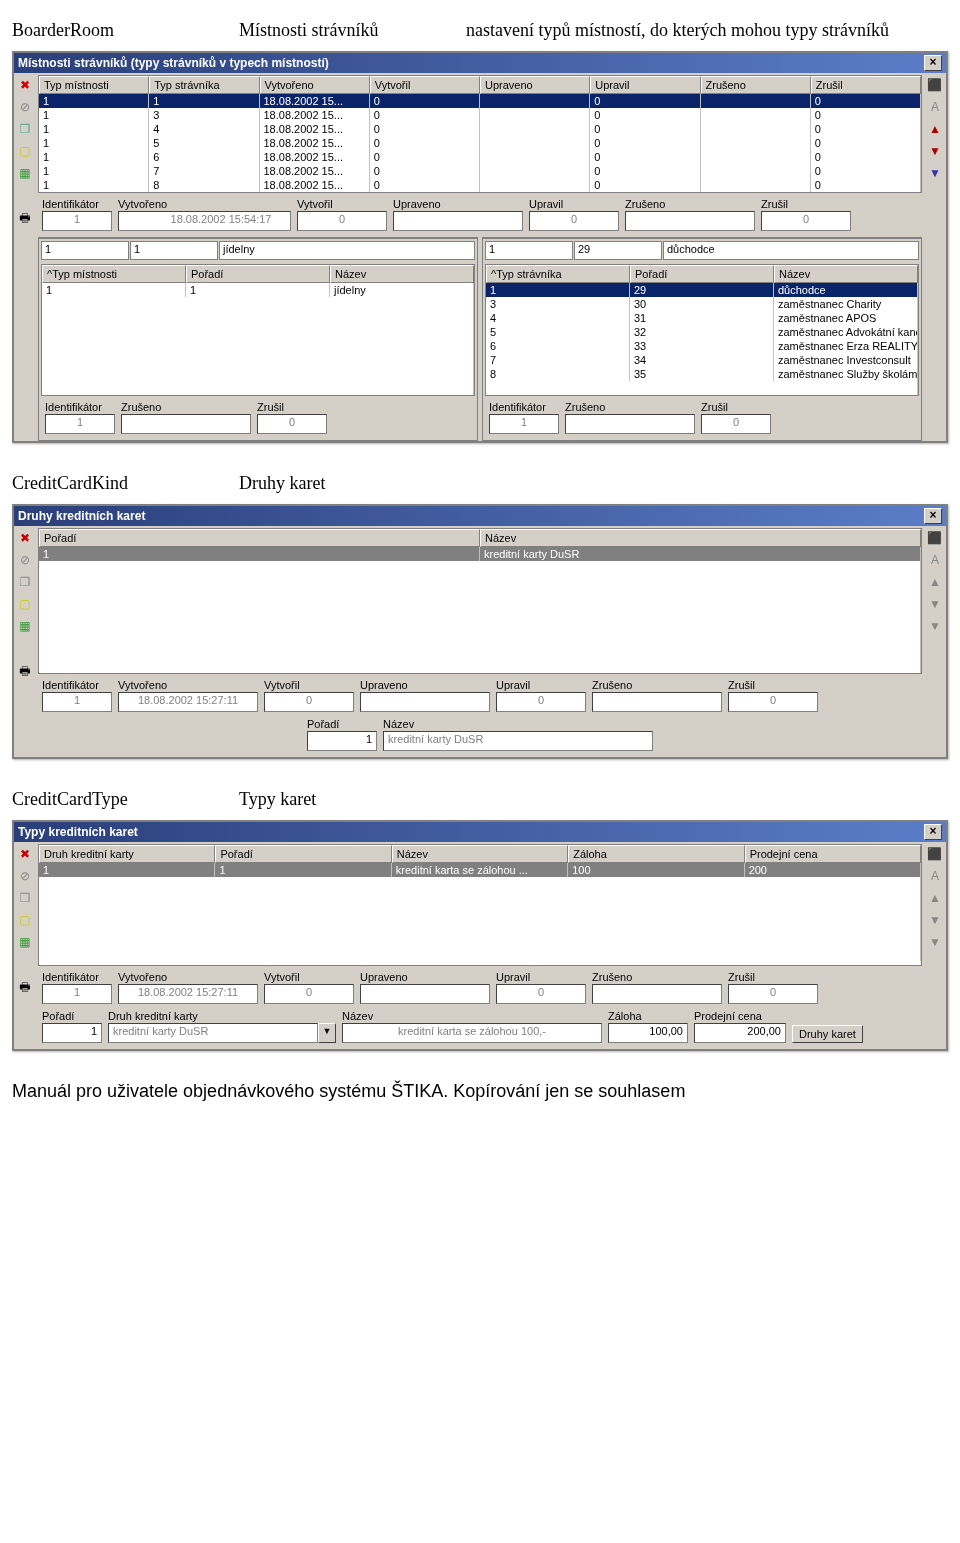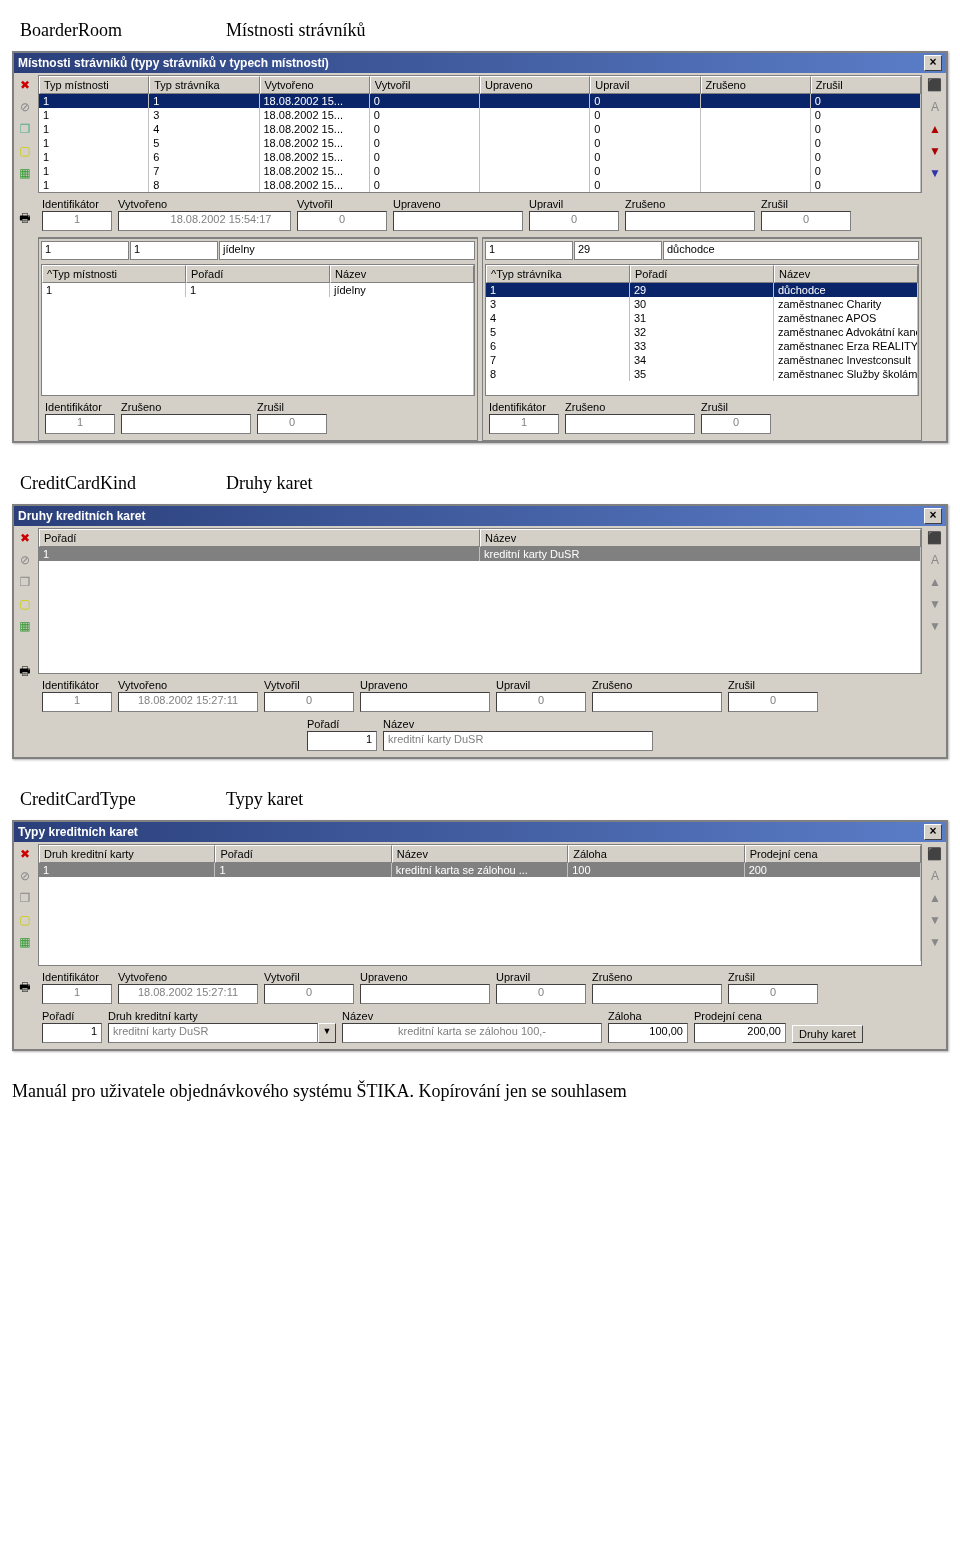--- a/index.html
+++ b/index.html
@@ -5,22 +5,22 @@
   body {
     font-family: Arial, sans-serif;
     font-size: 13px;
     background: #fff;
     margin: 0;
     padding: 8px;
     color: #000;
   }
   .page-line {
     display: flex;
-    gap: 26px;
-    margin: 12px 4px 10px 12px;
+    gap: 47px;
+    margin: 12px 4px 10px 4px;
     font-size: 18px;
     font-family: "Times New Roman", serif;
   }
   .page-line .col1 { width: 180px; }
   .page-line .col2 { width: 180px; }
   .page-line .col3 { flex: 1; }
 
   .window {
     border: 2px solid #808080;
     background: #d4d0c8;
@@ -157,21 +157,21 @@
     gap: 4px;
     margin: 0 2px;
   }
   .dualcol .half {
     flex: 1;
     border: 1px solid #808080;
     background: #d4d0c8;
   }
 
   .bottom-text {
-    font-family: Liberation Serif, serif;
+    font-family: Liberation Sans, sans-serif;
     font-size: 18px;
     margin: 30px 4px 8px 4px;
   }
 
   .btn3d {
     background: #d4d0c8;
     border: 1px solid #fff;
     border-right-color: #404040;
     border-bottom-color: #404040;
     padding: 2px 6px;
@@ -207,20 +207,21 @@
     height: 15px;
     flex: 1;
   }
 </style>
 </head>
 <body>
 
 <div class="page-line">
   <div class="col1">BoarderRoom</div>
   <div class="col2">Místnosti strávníků</div>
+  <div class="col3">nastavení typů místností, do kterých mohou typy strávníků</div>
 </div>
 
 <div class="window">
   <div class="titlebar">
     <span>Místnosti strávníků (typy strávníků v typech místností)</span>
     <span class="close">×</span>
   </div>
   <div class="win-body">
     <div class="toolcol">
       <div class="tbtn" style="color:#c00;">✖</div>

